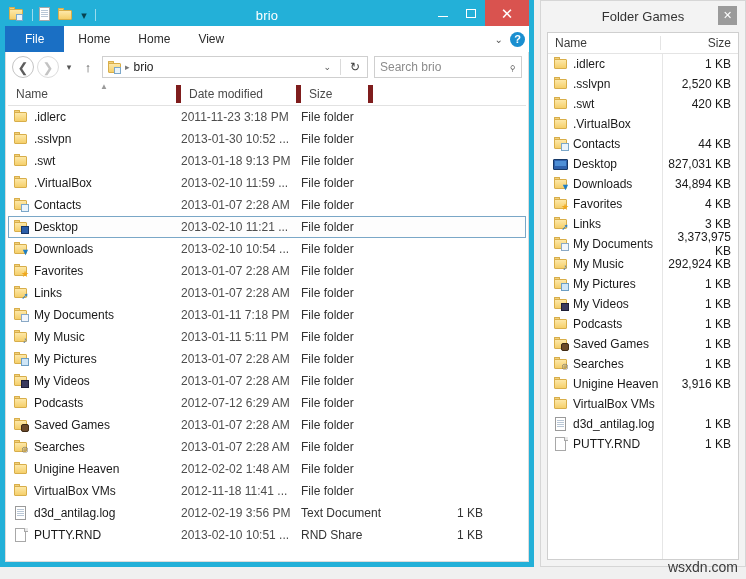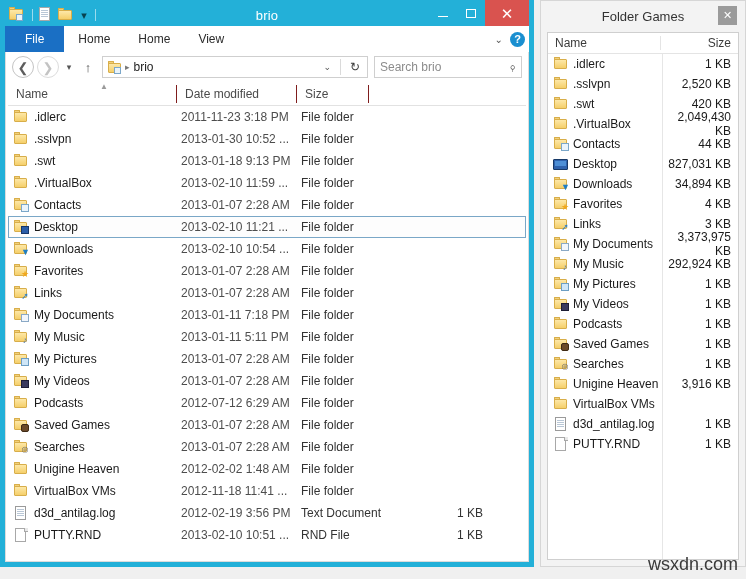--- a/index.html
+++ b/index.html
@@ -116,21 +116,21 @@
   .search-ico { font-size: 12px; color:#4b4b4b; transform: rotate(-45deg); }
 
   
   .colhead {
     display: flex; height: 24px; align-items: center;
     border-bottom: 1px solid #e2e2e2;
     font-size: 12px; color: #4a4a4a;
     margin: 0 2px 0 2px;
     position: relative;
   }
-  .colhead .ch { padding-left: 8px; border-left: 1px solid #7f1d1d; height: 18px; line-height:18px;}
+  .colhead .ch { padding-left: 8px; border-left: 5px solid #7f1d1d; height: 18px; line-height:18px;}
   .colhead .ch:first-child { border-left: none; }
   .sortmark {
     position: absolute; left: 92px; top: 0px; font-size: 8px; color: #9a9a9a;
   }
 
   
   .filelist { position: relative; }
   .row {
     display: flex; align-items: center; height: 22px;
     font-size: 12px; color: #1a1a1a;
@@ -186,21 +186,21 @@
   .fs-colhead .n { flex: 1; padding-left: 7px; }
   .fs-colhead .s { width: 78px; text-align: right; padding-right: 7px; border-left: 1px solid #e4e4e4;}
   .fs-row { display: flex; align-items: center; height: 20px; font-size: 12px; color: #1a1a1a; }
   .fs-row .n { flex: 1; display: flex; align-items: center; gap: 5px; padding-left: 5px; }
   .fs-row .s { width: 78px; text-align: right; padding-right: 7px; }
   .fs-vline {
     position: absolute; left: 114px; top: 21px; bottom: 0; width: 1px; background: #e6e6e6;
   }
   .watermark {
     position: absolute; right: 8px; bottom: 4px;
-    font-size: 18px; color: #3a3a3a;
+    font-size: 14px; color: #3a3a3a;
   }
 
   
   .ic { width: 15px; height: 14px; position: relative; flex: none; display:inline-block; }
   .folder-base {
     position:absolute; left:1px; top:2px; width:13px; height:10px;
     background: linear-gradient(#fde8a8, #f5cf6a);
     border: 1px solid #d8ae4a; border-radius: 1px;
   }
   .folder-tab {
@@ -586,21 +586,21 @@
           </div>
           <div class="row">
             <span class="cell-name" style="width:168px">
               <span class="ic">
                 <span class="doc-plain"></span>
                 <span class="doc-fold"></span>
               </span>
               <span>PUTTY.RND</span>
             </span>
             <span class="cell-date" style="width:120px">2013-02-10 10:51 ...</span>
-            <span class="cell-type" style="width:118px">RND File</span>
+            <span class="cell-type" style="width:118px">RND Share</span>
             <span class="cell-size" style="width:64px">1 KB</span>
           </div>
         </div>
 
     </div>
   </div>
 
   <div id="foldersize">
     <div class="fs-title">
       <span>Folder Games</span>
@@ -643,21 +643,20 @@
             <span class="s">420 KB</span>
           </div>
           <div class="fs-row">
             <span class="n">
               <span class="ic">
                 <span class="folder-tab"></span>
                 <span class="folder-base"></span>
               </span>
               <span>.VirtualBox</span>
             </span>
-            <span class="s">2,049,430 KB</span>
           </div>
           <div class="fs-row">
             <span class="n">
               <span class="ic">
                 <span class="folder-tab"></span>
                 <span class="folder-base"></span>
                 <span class="badge b-card"></span>
               </span>
               <span>Contacts</span>
             </span>

